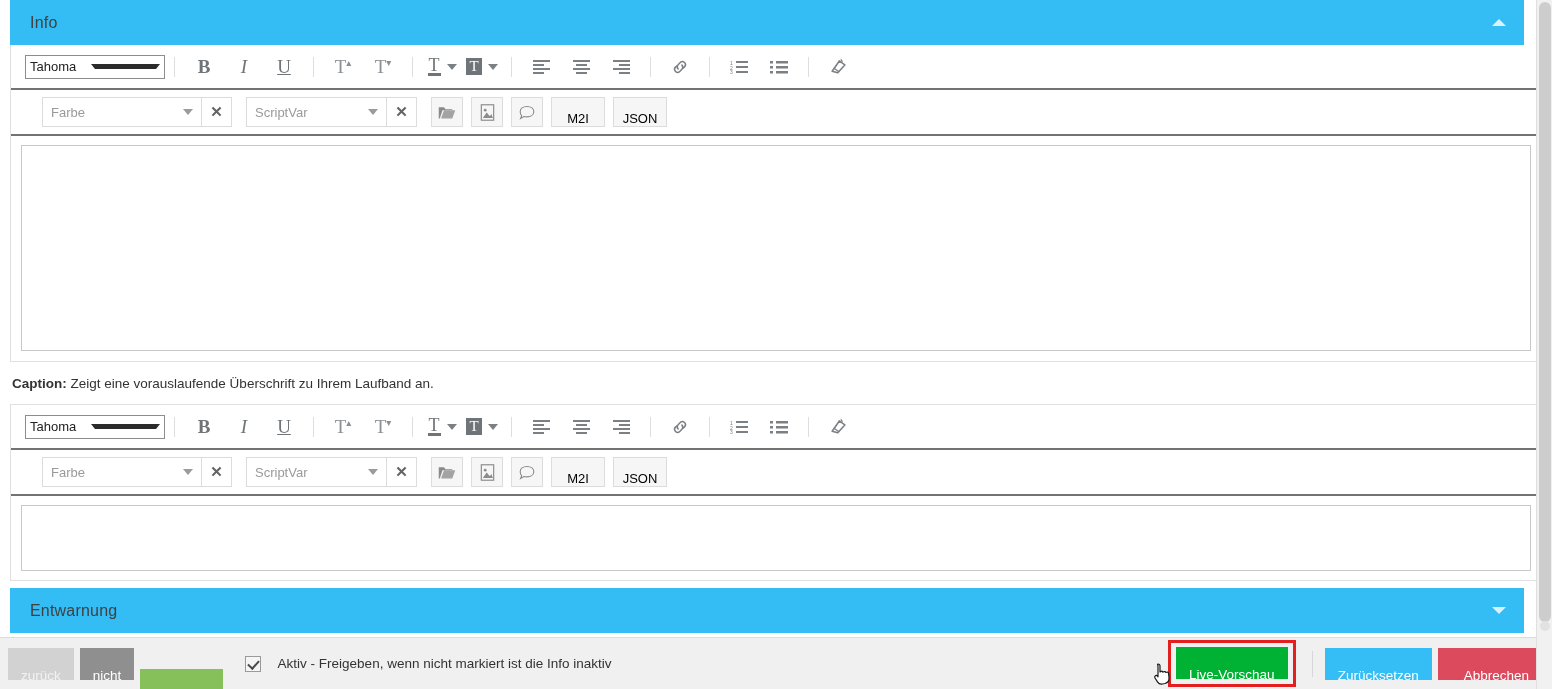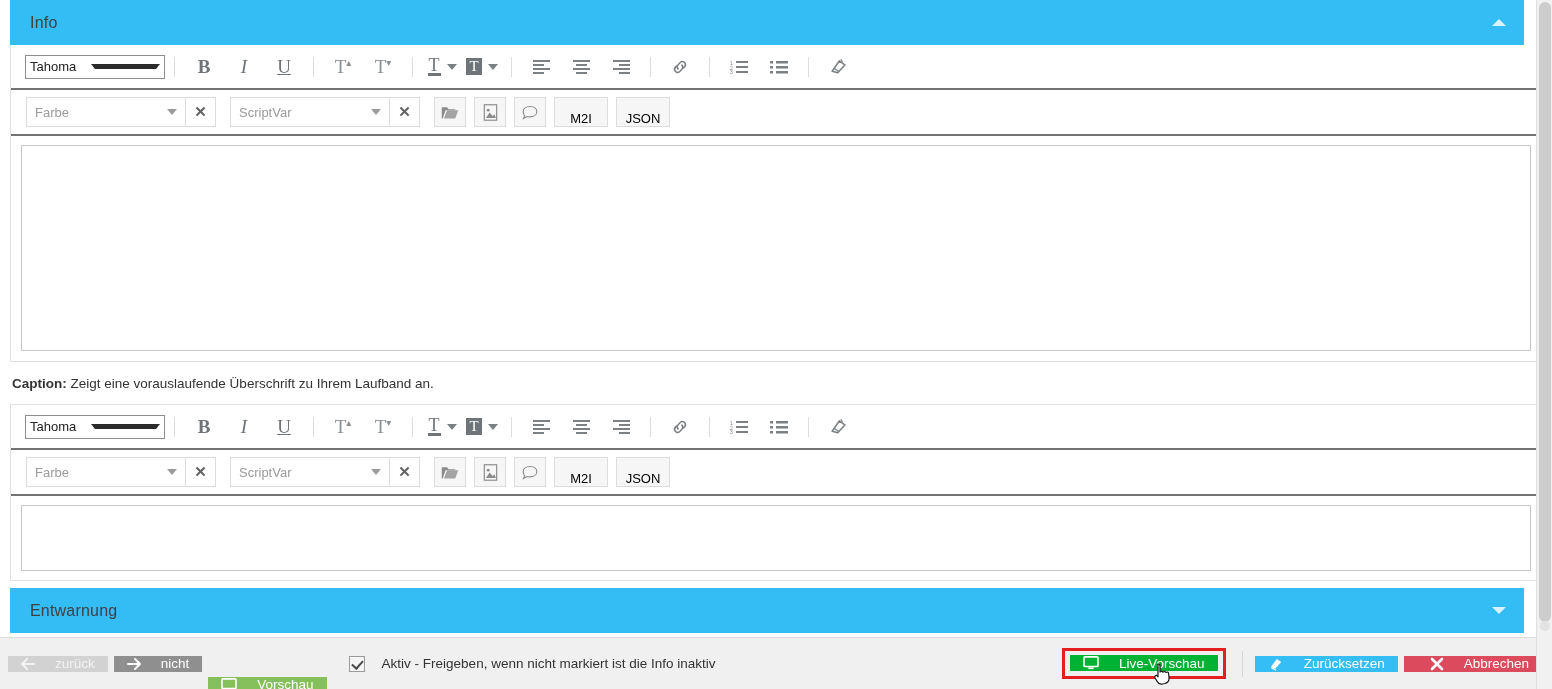--- a/index.html
+++ b/index.html
@@ -143,22 +143,22 @@
     height: 30px;
     border: 1px solid #dcdcdc;
     background: #fff;
     display: flex;
     align-items: center;
     padding: 0 8px;
     font-size: 13px;
     color: #9a9a9a;
     cursor: pointer;
   }
-  .combo.farbe { width: 160px; margin-left: 9px; }
-  .combo.scriptvar { width: 160px; }
+  .combo.farbe { width: 160px; margin-left: 25px; }
+  .combo.scriptvar { width: 141px; }
   .combo .lbl { flex: 1; }
   .combo .dcaret {
     width: 0; height: 0;
     border-left: 5px solid transparent;
     border-right: 5px solid transparent;
     border-top: 6px solid #9b9b9b;
   }
   .xbtn {
     width: 30px; height: 30px;
     display: flex; align-items: center; justify-content: center;
@@ -205,32 +205,33 @@
     height: 52px;
     min-height: 52px;
     background: #f0f0f0;
     border-top: 1px solid #dcdcdc;
     display: flex;
     align-items: center;
     padding: 0 10px 0 8px;
     position: relative;
   }
   .btn {
-    height: 16px;
+    height: 32px;
     display: inline-flex;
     align-items: center;
     gap: 20px;
     padding: 0 13px;
     font-size: 13.5px;
     color: #fff;
     border: none;
     cursor: pointer;
     margin-right: 6px;
     font-family: "Liberation Sans", sans-serif;
     white-space: nowrap;
+    flex-direction: column;
   }
   .btn.disabled { background: #d2d2d2; color: #f2f2f2; cursor: default; }
   .btn.grey { background: #8f8f8f; }
   .btn.lgreen { background: #86c05b; margin-top: 42px; }
   .btn.green { background: #00b233; }
   .btn.blue { background: #35bdf5; }
   .btn.red { background: #dc4a5d; }
 
   .chk-label {
     display: flex;

